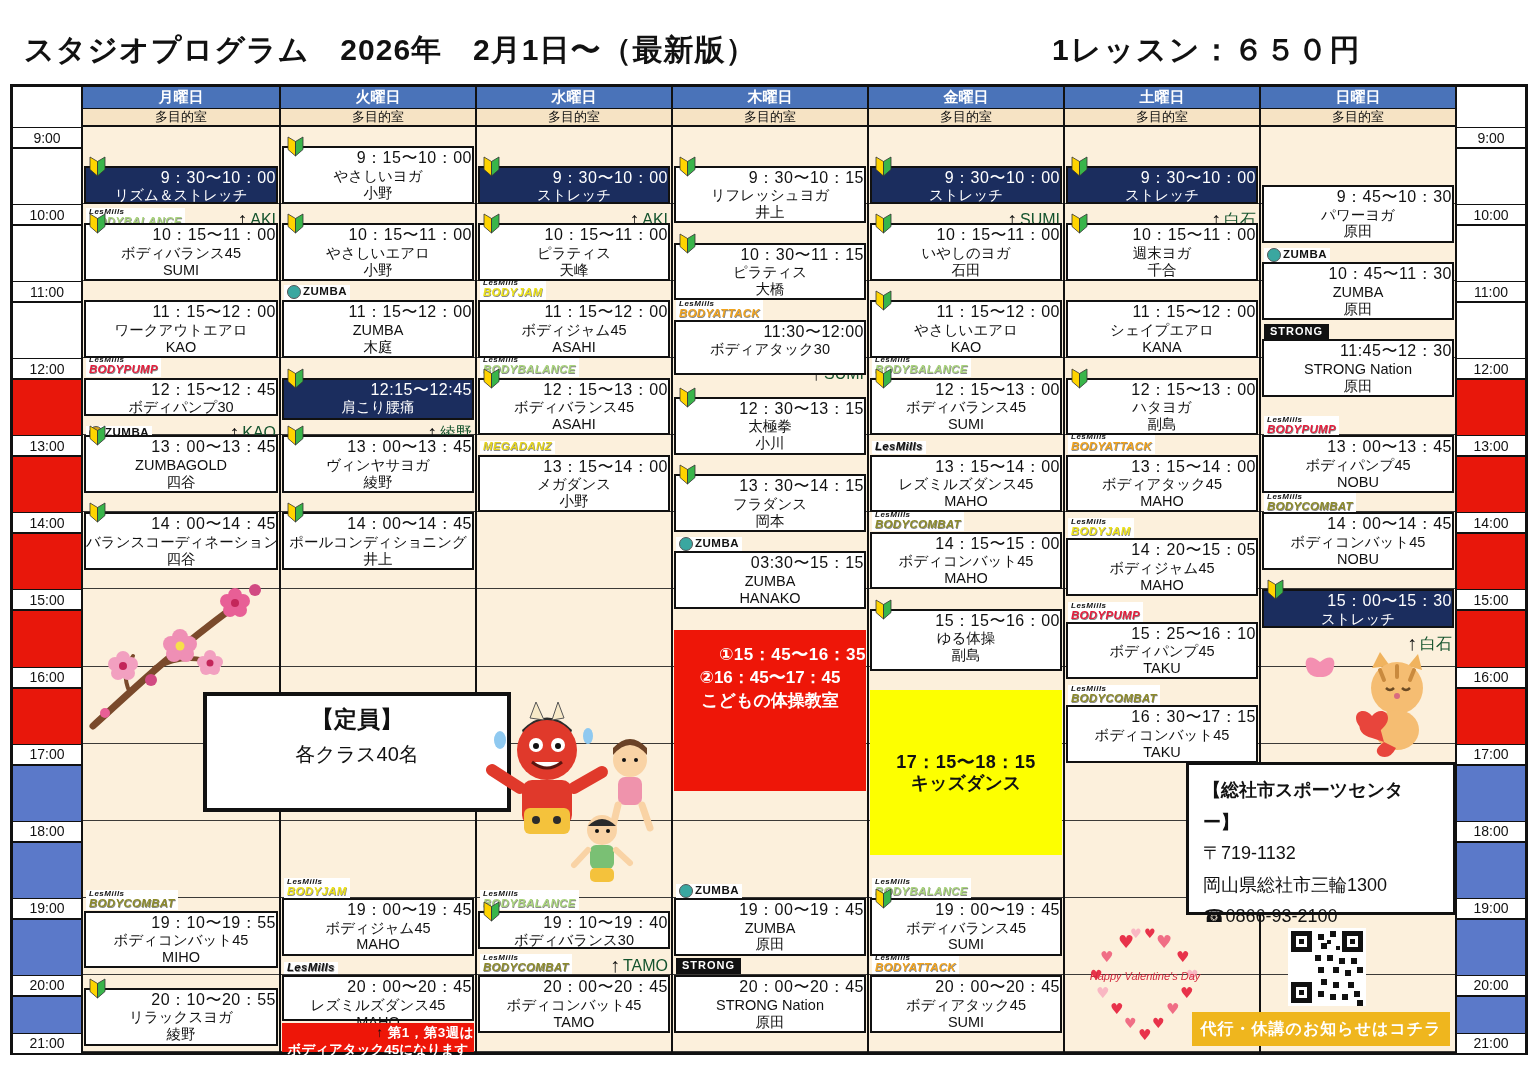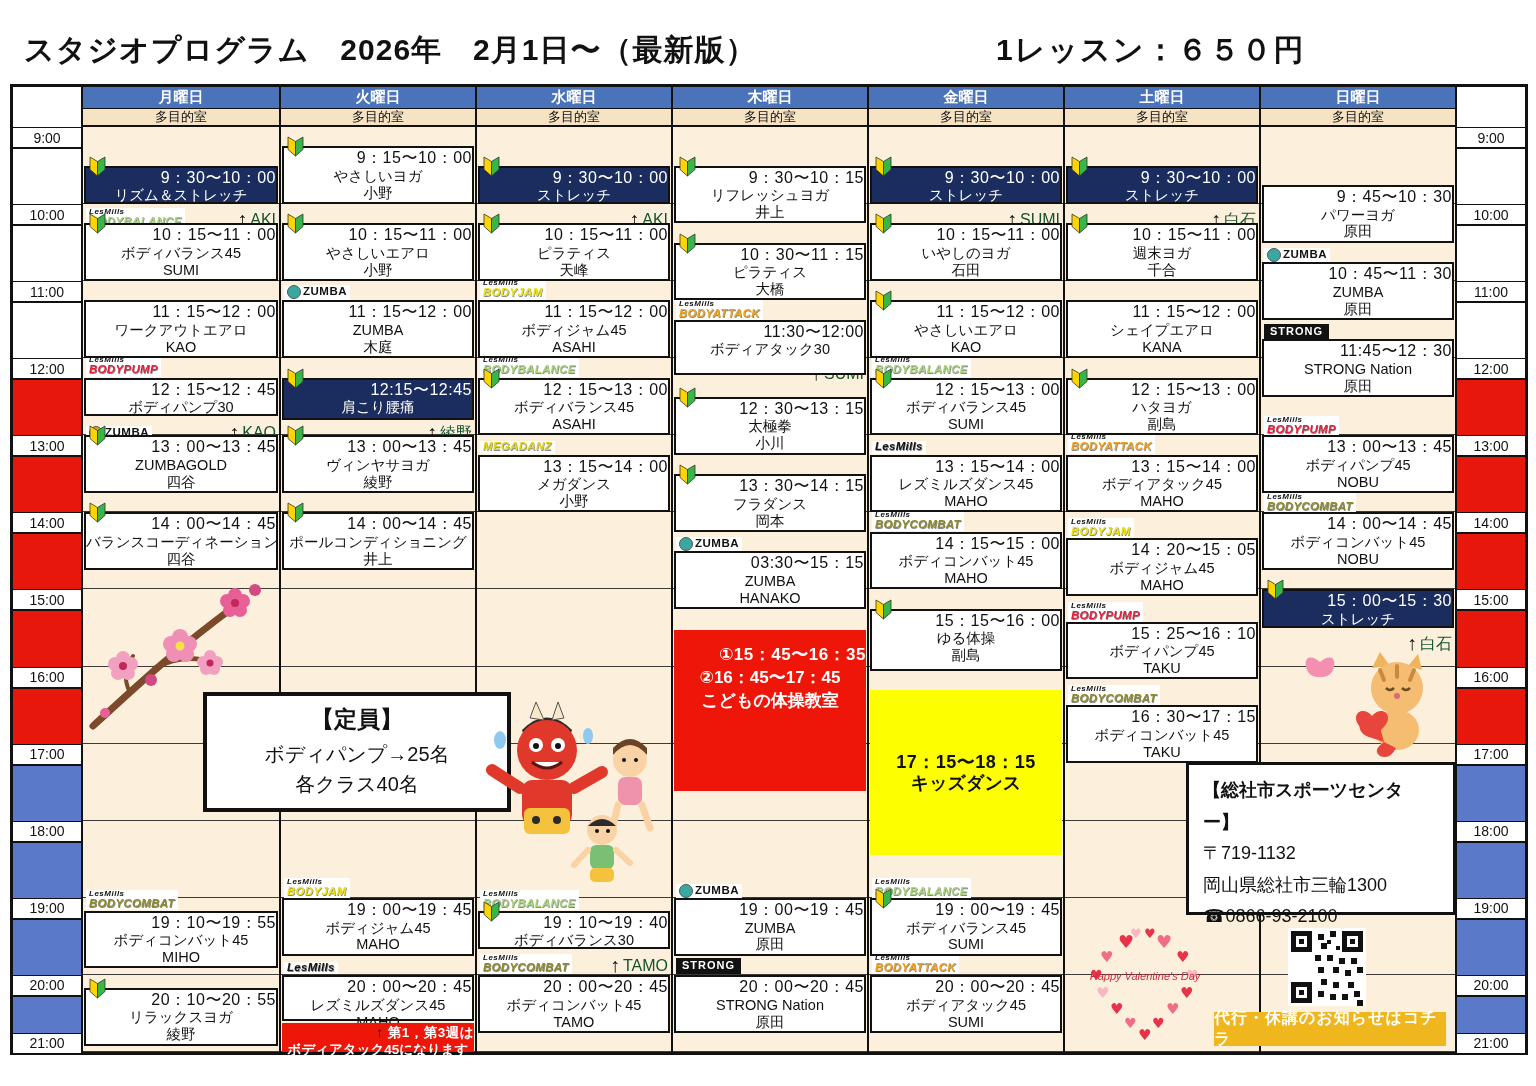--- a/index.html
+++ b/index.html
@@ -1,19 +1,19 @@
 <!DOCTYPE html>
 <html><head>
 <meta charset="utf-8">
 <style>
   html,body{margin:0;padding:0;background:#ffffff;}
   .page{position:relative;width:1536px;height:1086px;background:#ffffff;overflow:hidden;
         font-family:"Liberation Sans","DejaVu Sans",sans-serif;color:#111;}
   .title{position:absolute;left:24px;top:30px;font-size:30px;font-weight:bold;letter-spacing:1px;}
-  .price{position:absolute;left:996px;top:30px;font-size:30px;font-weight:bold;letter-spacing:2px;}
+  .price{position:absolute;left:1052px;top:30px;font-size:30px;font-weight:bold;letter-spacing:2px;}
   .table{position:absolute;left:10px;top:84px;width:1518px;height:971px;border:3px solid #111;
          box-sizing:border-box;background:#fcf0dc;}
   .col{position:absolute;top:0;bottom:0;box-sizing:border-box;}
   .day{border-left:2px solid #111;}
   .day:first-of-type{border-left:none;}
   .dhead{position:absolute;left:0;right:0;top:0;height:21px;background:#4a73b9;color:#fff;
          font-size:15px;font-weight:bold;display:flex;align-items:center;justify-content:center;
          border-bottom:1px solid #111;}
   .droom{position:absolute;left:0;right:0;top:22px;height:16px;background:#f6e3c4;font-size:13px;
          display:flex;align-items:center;justify-content:center;border-bottom:2px solid #111;}
@@ -841,35 +841,34 @@
           <div class="hlbl" style="top: 770.8px;">19:00</div>
           <div class="hlbl" style="top: 847.88px;">20:00</div>
           <div class="hlbl" style="top: 905.96px;">21:00</div>
         </div>
       </div>
   </div>
 
   <div class="obox capbox" style="left:203px;top:692px;width:308px;height:120px;">
     <div class="c0">【定員】</div>
     <div id="capLines">
-        <div class="cl">ボディパンプ→25名</div>
         <div class="cl">各クラス40名</div>
       </div>
   </div>
 
   <div class="obox ctrbox" style="left:1186px;top:762px;width:270px;height:153px;">
     <div id="ctrLines">
         <div class="cl" style="font-weight: bold;">【総社市スポーツセンター】</div>
         <div class="cl">〒719-1132</div>
         <div class="cl">岡山県総社市三輪1300</div>
         <div class="cl">☎0866-93-2100</div>
       </div>
   </div>
 
-  <div class="banner" style="left:1192px;top:1012px;width:232px;height:34px;margin-left:22px;">代行・休講のお知らせはコチラ</div>
+  <div class="banner" style="left:1192px;top:1012px;width:258px;height:34px;">代行・休講のお知らせはコチラ</div>
 
   <svg class="deco" style="left:1288px;top:928px;" width="78" height="78" viewBox="0 0 78 78">
     <rect width="78" height="78" fill="#fff"></rect>
     <g fill="#111">
       <rect x="3" y="3" width="21" height="21"></rect>
         <rect x="54" y="3" width="21" height="21"></rect>
       <rect x="3" y="54" width="21" height="21"></rect>
       <rect x="8" y="8" width="11" height="11" fill="#fff"></rect>
         <rect x="59" y="8" width="11" height="11" fill="#fff"></rect>
       <rect x="8" y="59" width="11" height="11" fill="#fff"></rect>

